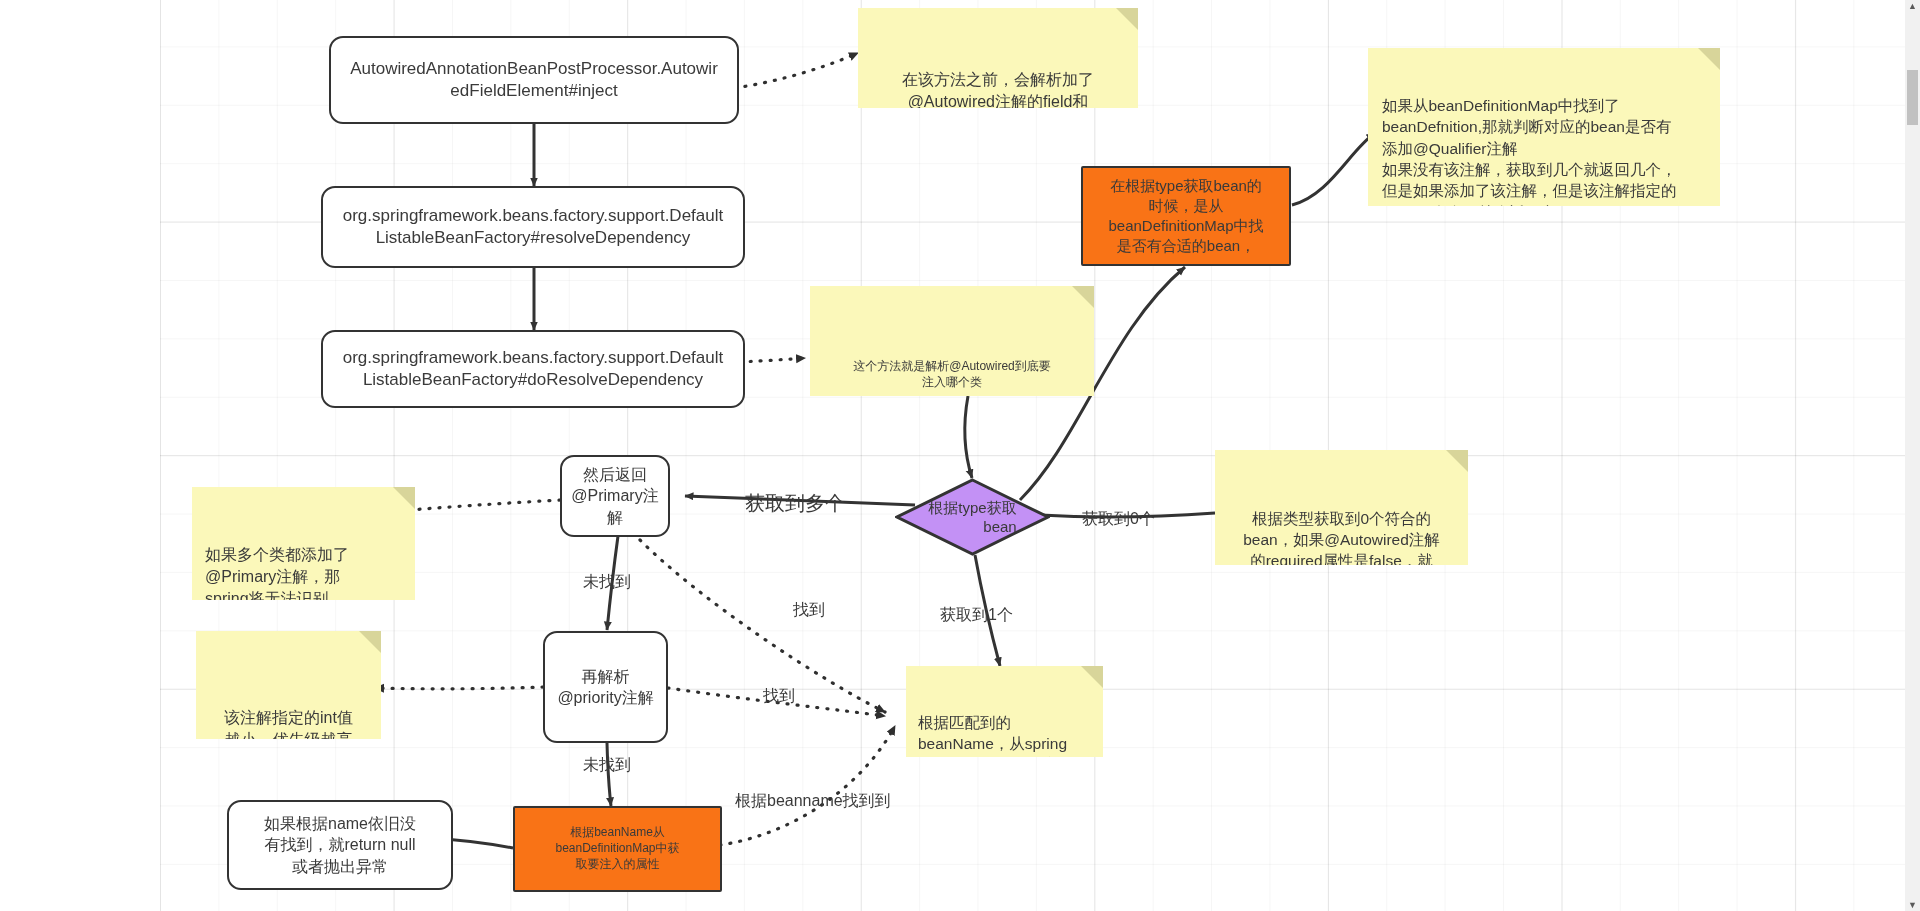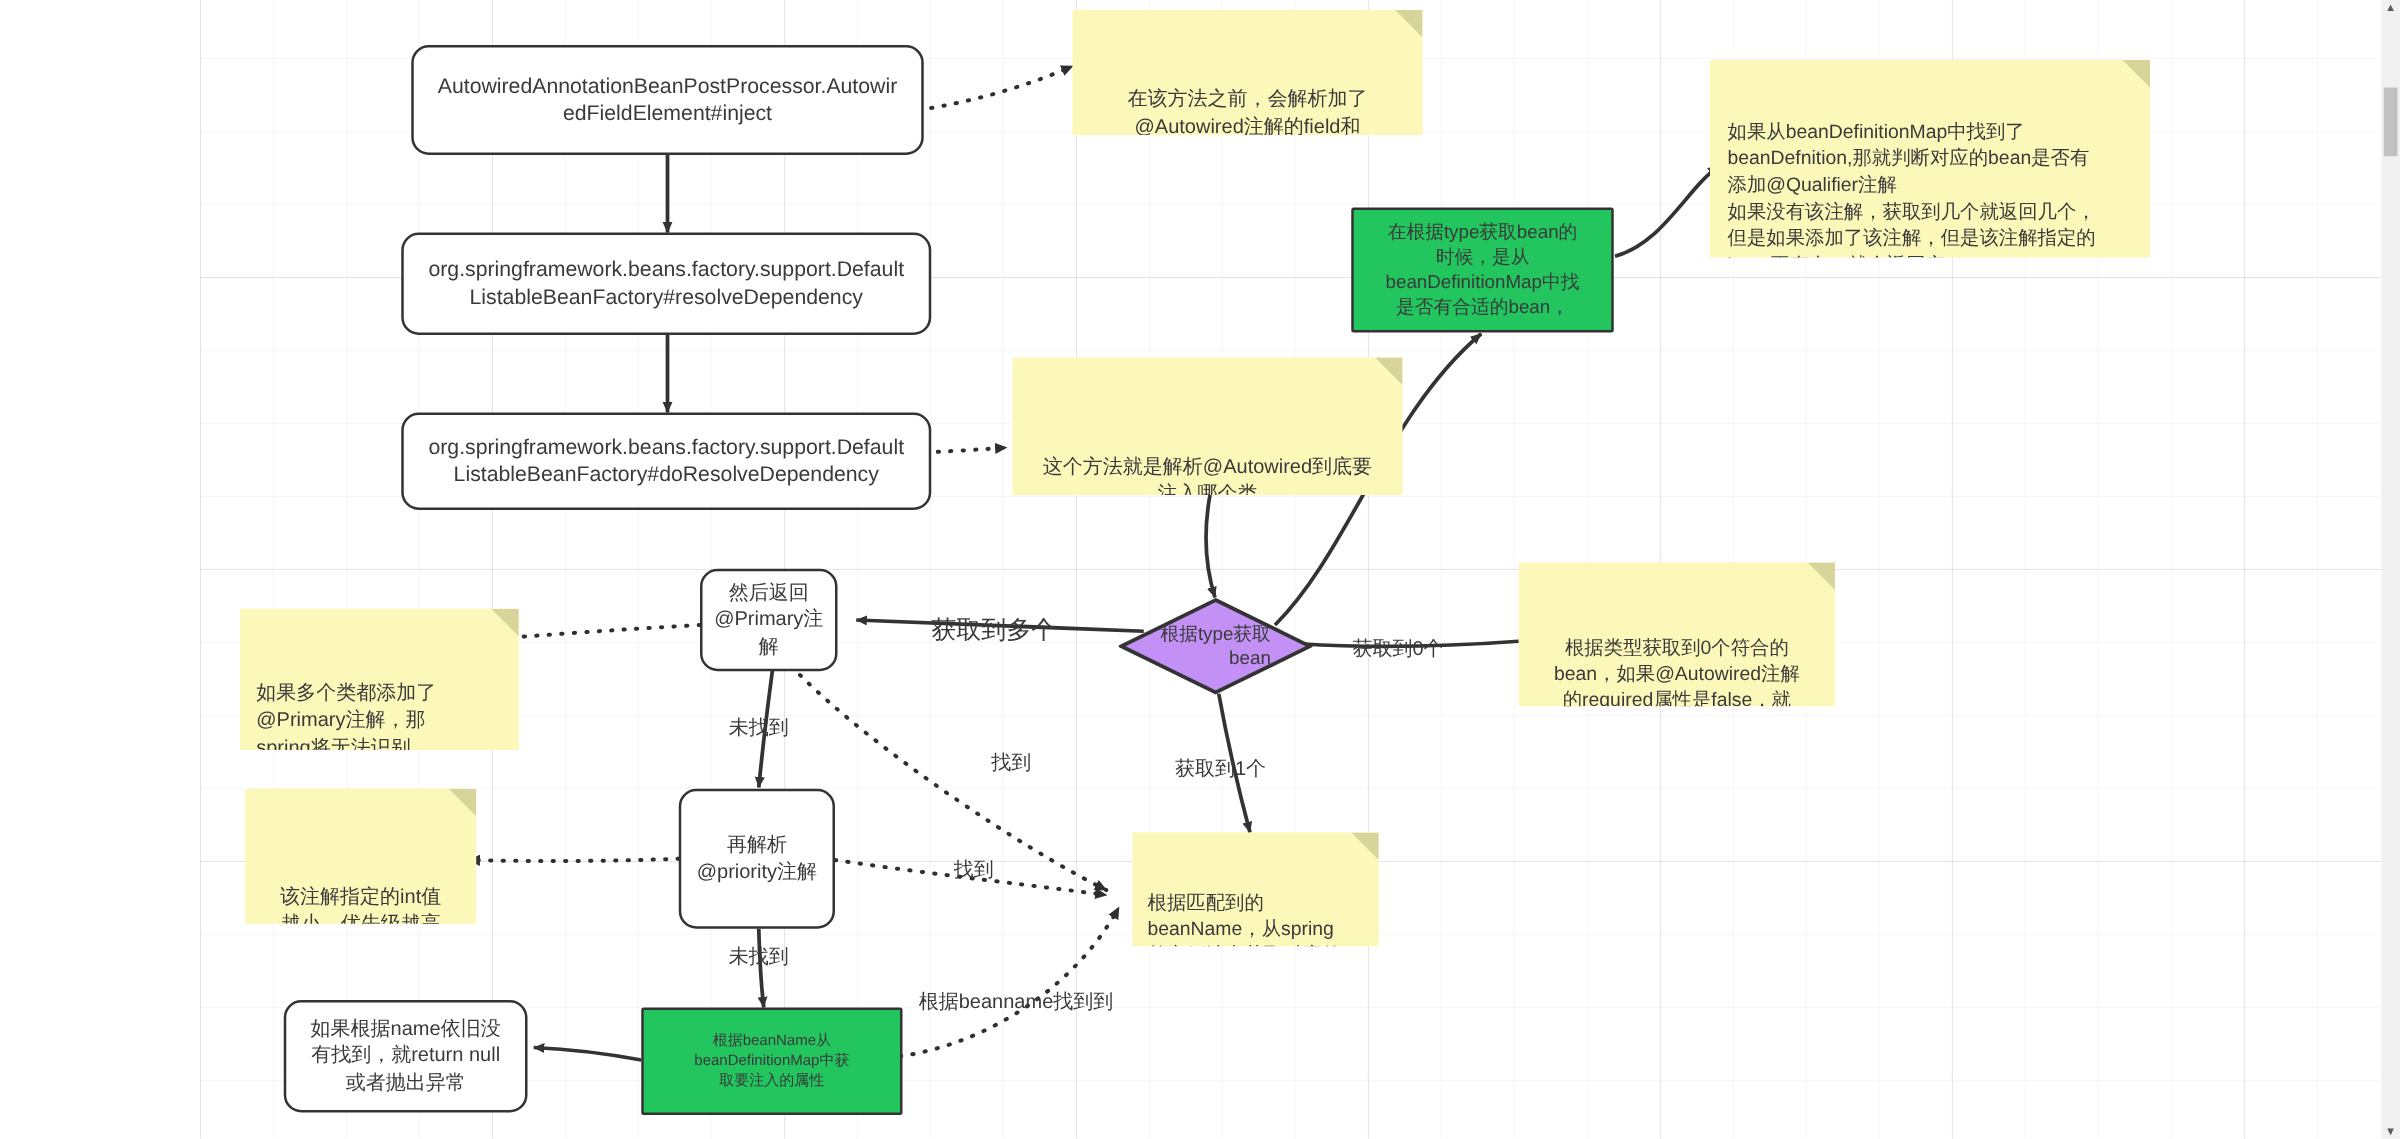--- a/index.html
+++ b/index.html
@@ -59,21 +59,21 @@
     line-height: 1.32;
     white-space: pre-line;
   }
   .rect {
     background: #ffffff;
     border: 2.5px solid #333333;
     border-radius: 14px;
     color: #3a3a3a;
   }
   .purple {
-    background: #22c55e;
+    background: #f97316;
     border: 2.5px solid #333333;
     border-radius: 2px;
     color: #3a3a3a;
   }
   .diamond-wrap {
     position: absolute;
   }
   .diamond-shape {
     position: absolute;
     left: 0; top: 0;
@@ -247,21 +247,21 @@
     <span>再解析
 @priority注解</span>
   </div>
 
   <div class="node purple" style="left:513px; top:806px; width:209px; height:86px; font-size:12px;">
     <span>根据beanName从
 beanDefinitionMap中获
 取要注入的属性</span>
   </div>
 
-  <div class="node rect" style="left:227px; top:800px; width:195px; height:90px; font-size:16px;">
+  <div class="node rect" style="left:227px; top:800px; width:226px; height:90px; font-size:16px;">
     <span>如果根据name依旧没
 有找到，就return null
 或者抛出异常</span>
   </div>
 
   <div class="node purple" style="left:1081px; top:166px; width:210px; height:100px; font-size:15px;">
     <span>在根据type获取bean的
 时候，是从
 beanDefinitionMap中找
 是否有合适的bean，</span>
@@ -278,21 +278,21 @@
     <div class="fold"></div>
     <div class="inner"><span>如果从beanDefinitionMap中找到了
 beanDefnition,那就判断对应的bean是否有
 添加@Qualifier注解
 如果没有该注解，获取到几个就返回几个，
 但是如果添加了该注解，但是该注解指定的
 bean不存在，就会返回空
 返回空，就是下面获取到0个的场景</span></div>
   </div>
 
-  <div class="sticky center" style="left:810px; top:286px; width:312px; height:110px; font-size:16px; padding:10px 14px;">
+  <div class="sticky center" style="left:810px; top:286px; width:284px; height:110px; font-size:12px; padding:10px 14px;">
     <div class="fold"></div>
     <div class="inner"><span>这个方法就是解析@Autowired到底要
 注入哪个类</span></div>
   </div>
 
   <div class="sticky left" style="left:192px; top:487px; width:223px; height:113px; font-size:16px; padding:8px 13px;">
     <div class="fold"></div>
     <div class="inner"><span>如果多个类都添加了
 @Primary注解，那
 spring将无法识别，

